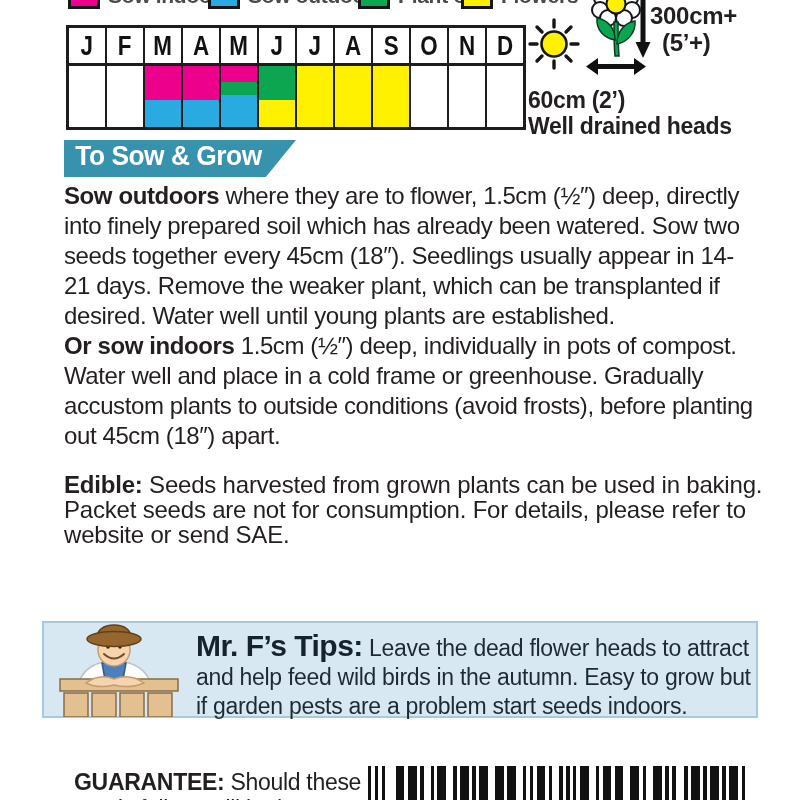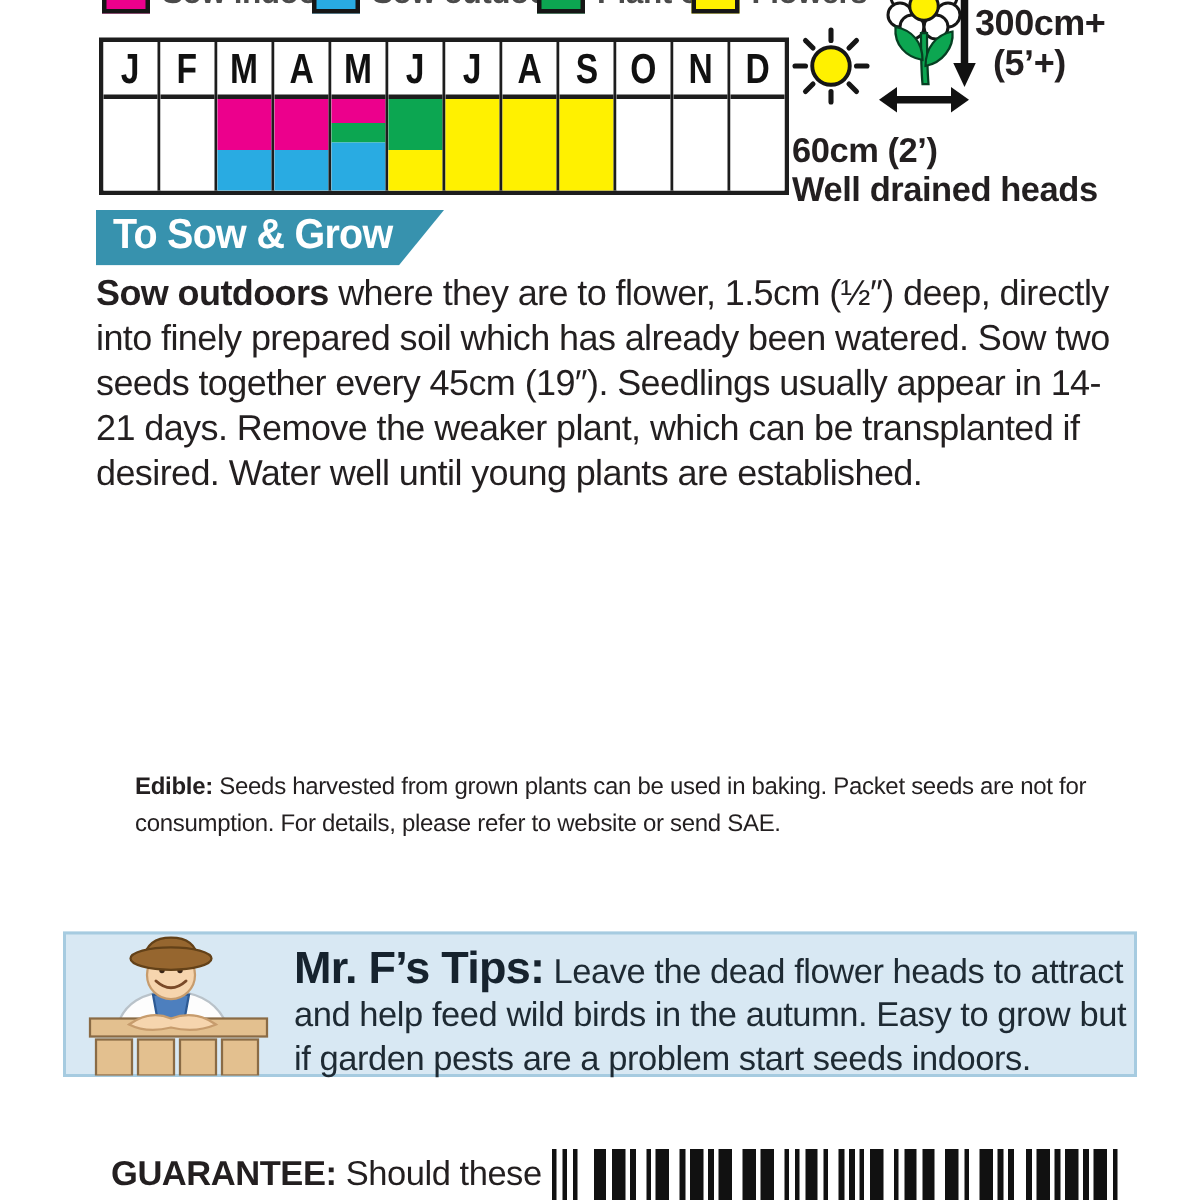--- a/index.html
+++ b/index.html
@@ -34,21 +34,21 @@
   
   .sg-banner{position:absolute;left:64px;top:140px;width:232px;height:37px;background:var(--teal);
     clip-path:polygon(0 0,100% 0,87% 100%,0 100%);display:flex;}
   .sg-banner span{color:#fff;font-weight:700;font-size:28px;padding-left:12px;letter-spacing:-.5px;display:inline-block;transform:scaleX(.94);transform-origin:left center;white-space:nowrap;}
 
   
   .copy{position:absolute;left:64px;top:181px;width:694px;font-size:24px;line-height:30px;letter-spacing:-.4px;color:#231F20;}
   .copy p{margin:0;}
   .copy b{letter-spacing:-.4px;}
 
-  .edible{position:absolute;left:64px;top:512px;width:700px;font-size:16px;line-height:25px;letter-spacing:-.2px;margin-left:26px;}
+  .edible{position:absolute;left:64px;top:472px;width:700px;font-size:24px;line-height:25px;letter-spacing:-.2px;}
 
   
   .tips-box{position:absolute;left:42px;top:621px;width:716px;height:97px;background:var(--tipsbg);border:2px solid var(--tipsborder);box-sizing:border-box;}
   .tips-text{position:absolute;left:196px;top:631px;width:560px;font-size:23px;line-height:29px;letter-spacing:-.3px;color:#1e2a33;}
   .tips-title{font-weight:700;font-size:30px;color:#16232e;letter-spacing:-.5px;}
 
   
   .footer-banner{position:absolute;left:42px;top:722px;width:716px;height:37px;background:var(--teal);display:flex;align-items:center;justify-content:center;}
   .footer-banner span{color:#fff;font-weight:700;font-size:27px;letter-spacing:-.4px;display:inline-block;transform:scaleX(.97);white-space:nowrap;}
 
@@ -220,21 +220,22 @@
   <div class="abs spacing-block">
     <div>60cm (2’)</div>
     <div>Well drained heads</div>
   </div>
 
   <div class="sg-banner">
     <span>To Sow &amp; Grow</span>
   </div>
 
   <div class="copy">
-    <p><b>Sow outdoors</b><span> where they are to flower, 1.5cm (½″) deep, directly into finely prepared soil which has already been watered. Sow two seeds together every 45cm (19″). Seedlings usually appear in 14-21 days. Remove the weaker plant, which can be transplanted if desired. Water well until young plants are established.</span></p>
+    <p><b>Sow outdoors</b><span> where they are to flower, 1.5cm (½″) deep, directly into finely prepared soil which has already been watered. Sow two seeds together every 45cm (18″). Seedlings usually appear in 14-21 days. Remove the weaker plant, which can be transplanted if desired. Water well until young plants are established.</span></p>
+    <p><b>Or sow indoors</b><span> 1.5cm (½″) deep, individually in pots of compost. Water well and place in a cold frame or greenhouse. Gradually accustom plants to outside conditions (avoid frosts), before planting out 45cm (18″) apart.</span></p>
   </div>
 
   <div class="edible">
     <b>Edible:</b><span> Seeds harvested from grown plants can be used in baking. Packet seeds are not for consumption. For details, please refer to website or send SAE.</span>
   </div>
 
   <div class="tips-box"></div>
 
   <svg class="abs" style="left:56px;top:623px" width="128" height="94" viewBox="0 0 128 94">
 

